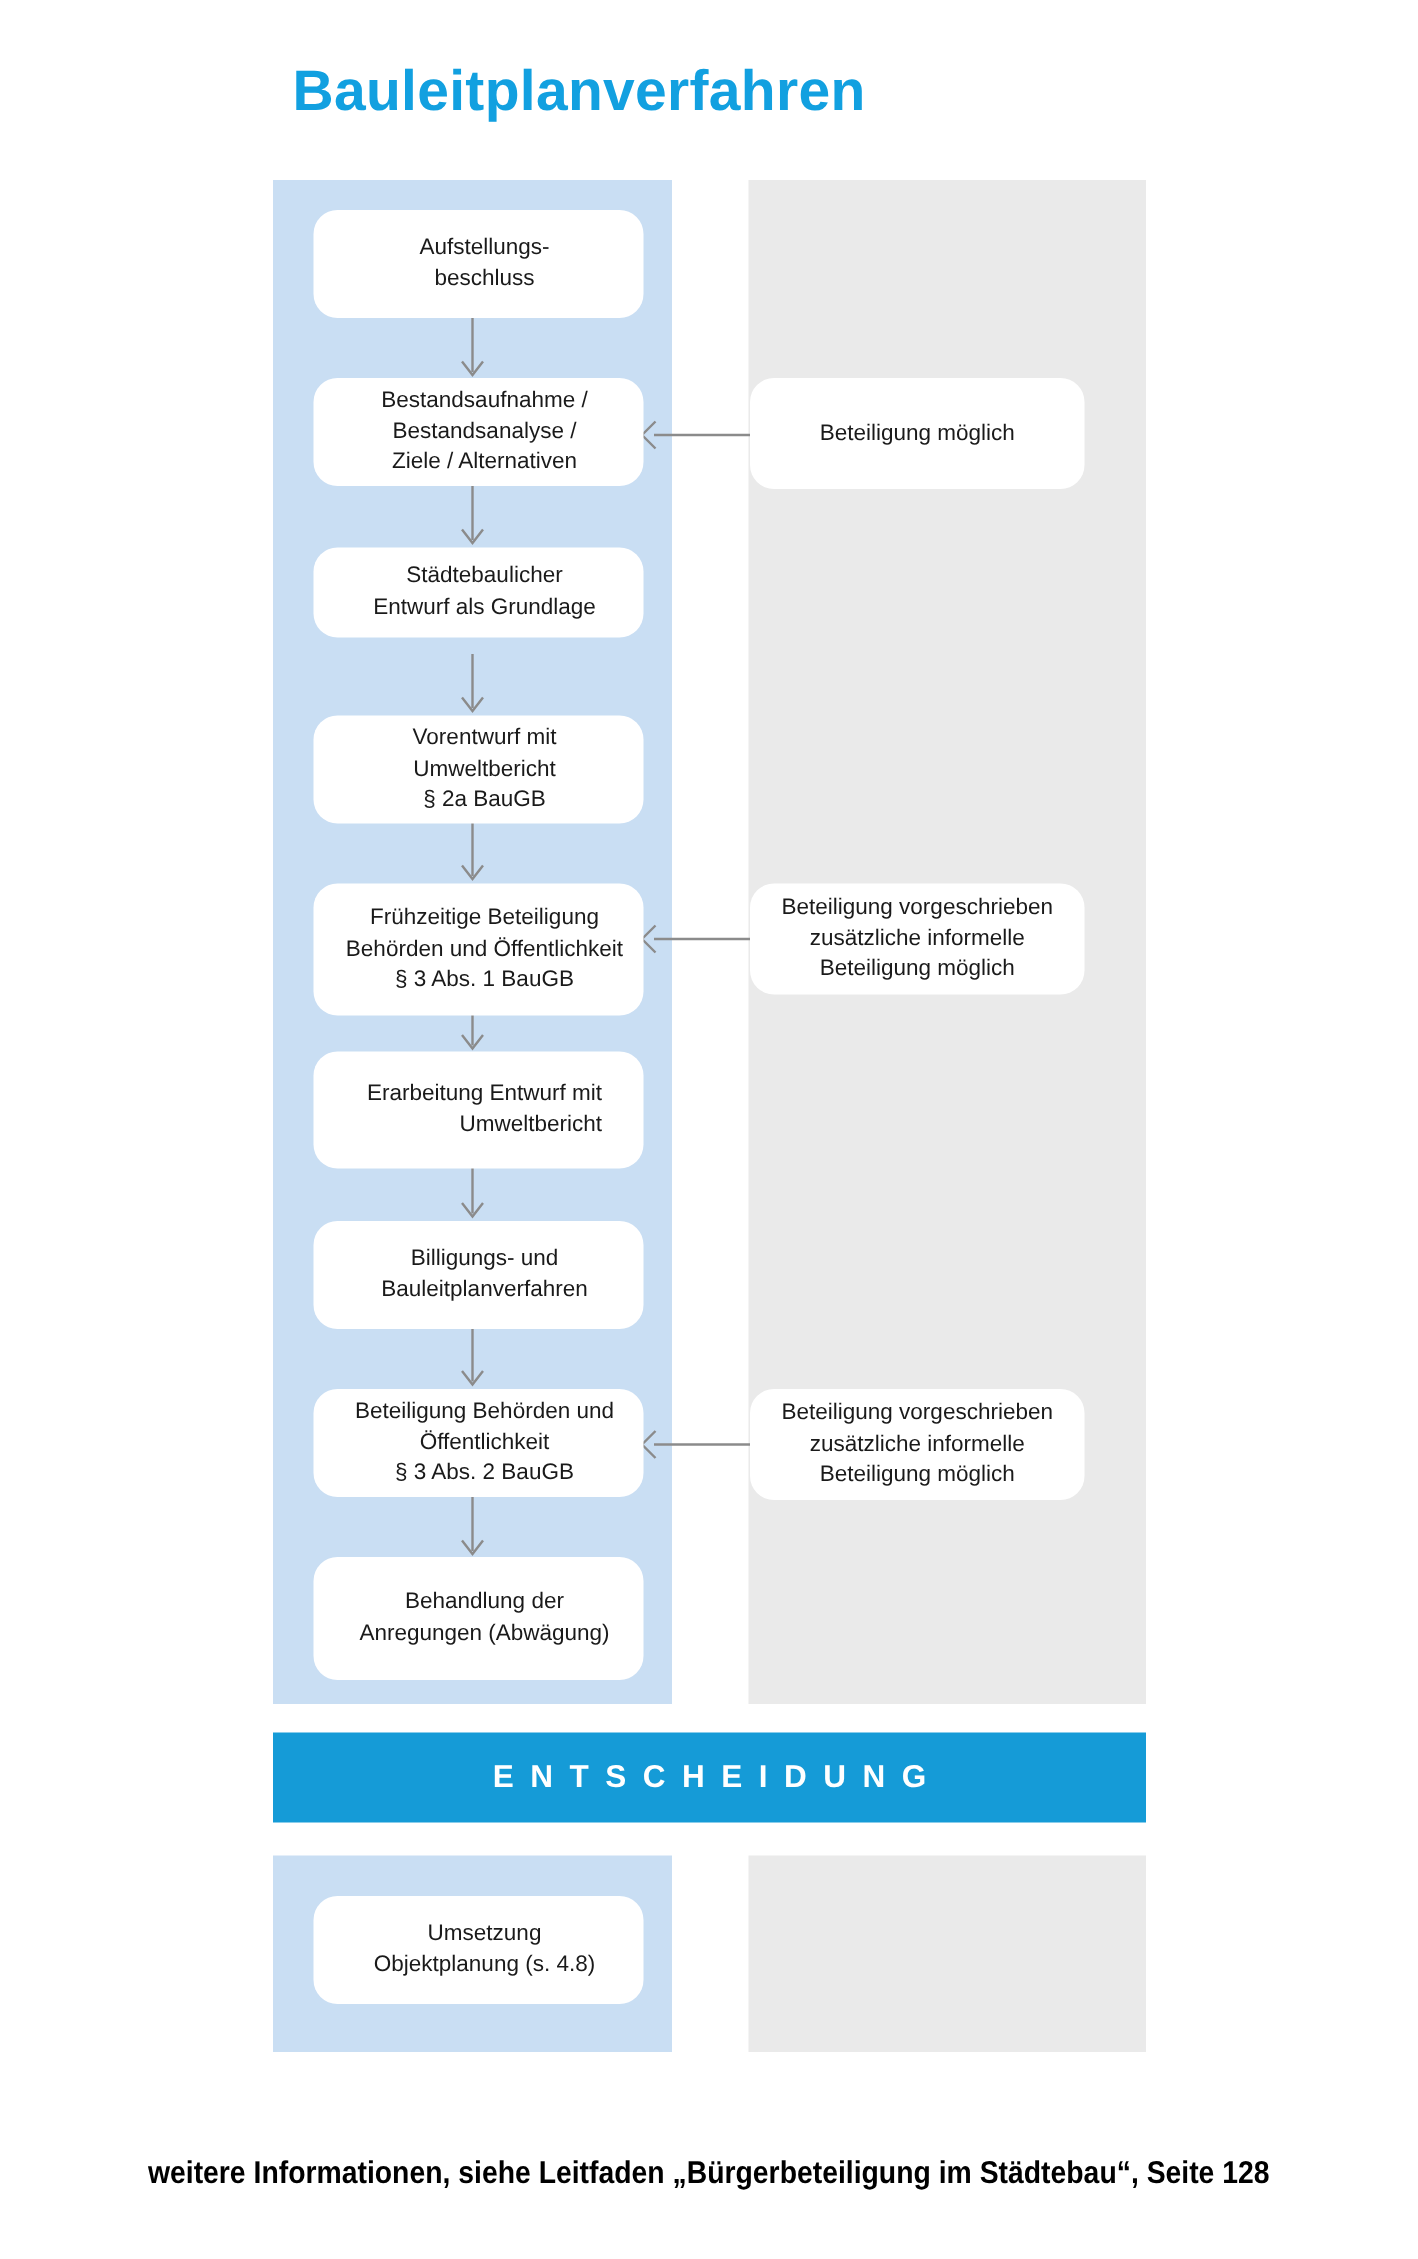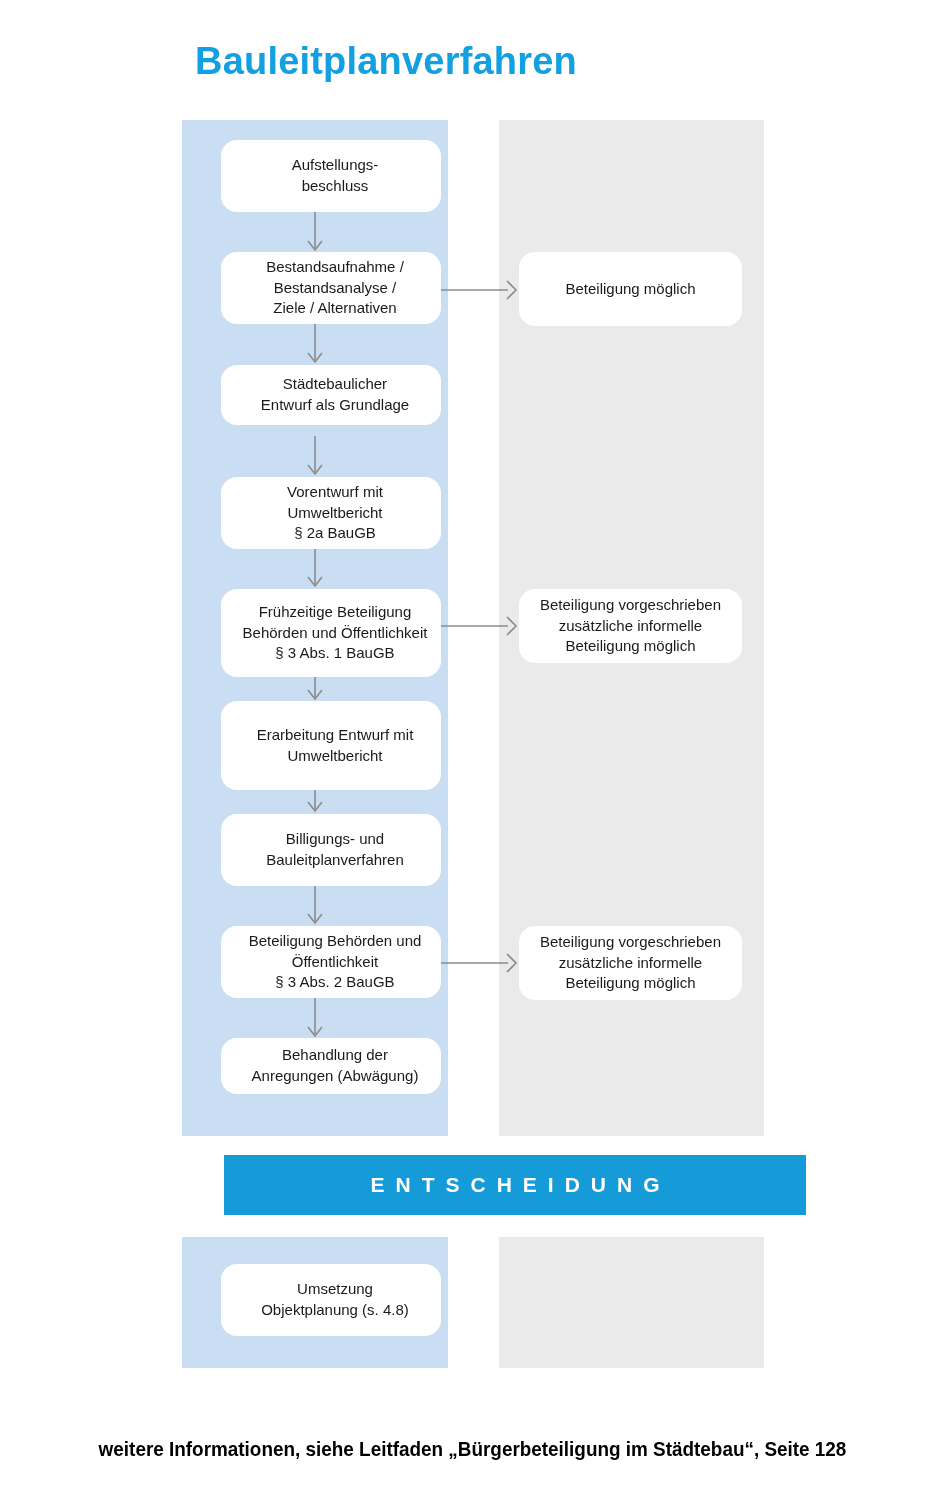--- a/index.html
+++ b/index.html
@@ -70,43 +70,42 @@
     align-items: center;
     justify-content: center;
     text-align: center;
     color: #1a1a1a;
     font-size: 15px;
     line-height: 1.38;
     padding: 4px 10px;
     box-sizing: border-box;
     white-space: pre-line;
   }
-  .node-left  { left: 221px; width: 220px; padding-left: 18px; }
-  .node-right { left: 519px; width: 223px; }
+  .node-left  { left: 209px; width: 220px; padding-left: 18px; }
+  .node-right { left: 500px; width: 223px; }
 
   
   .arrow-v, .arrow-h {
     position: absolute;
   }
 
   
   .banner {
     position: absolute;
     left: 182px;
     top: 1155px;
     width: 582px;
     height: 60px;
     background: #159bd7;
     color: #ffffff;
     display: flex;
     flex-direction: column;
     align-items: center;
     justify-content: center;
     box-sizing: border-box;
-    margin-left: 42px;
   }
   .banner-line1 {
     font-size: 21px;
     font-weight: bold;
     letter-spacing: 11px;
     text-indent: 11px;
     line-height: 1.15;
   }
   .banner-line2 {
     font-size: 18px;
@@ -199,31 +198,31 @@
 Entwurf als Grundlage</div>
 
 <div class="node node-left" style="top:477px; height:72px;">Vorentwurf mit
 Umweltbericht
 § 2a BauGB</div>
 
 <div class="node node-left" style="top:589px; height:88px;">Frühzeitige Beteiligung
 Behörden und Öffentlichkeit
 § 3 Abs. 1 BauGB</div>
 
-<div class="node node-left" style="top:701px; height:89px;">Erarbeitung Entwurf mit
+<div class="node node-left" style="top:701px; height:78px;text-align:right;">Erarbeitung Entwurf mit
 Umweltbericht</div>
 
 <div class="node node-left" style="top:814px; height:72px;">Billigungs- und
 Bauleitplanverfahren</div>
 
 <div class="node node-left" style="top:926px; height:72px;">Beteiligung Behörden und
 Öffentlichkeit
 § 3 Abs. 2 BauGB</div>
 
-<div class="node node-left" style="top:1038px; height:56px;">Behandlung der
+<div class="node node-left" style="top:1038px; height:82px;">Behandlung der
 Anregungen (Abwägung)</div>
 
 <div class="node node-right" style="top:252px; height:74px;">Beteiligung möglich</div>
 
 <div class="node node-right" style="top:589px; height:74px;">Beteiligung vorgeschrieben
 zusätzliche informelle
 Beteiligung möglich</div>
 
 <div class="node node-right" style="top:926px; height:74px;">Beteiligung vorgeschrieben
 zusätzliche informelle

